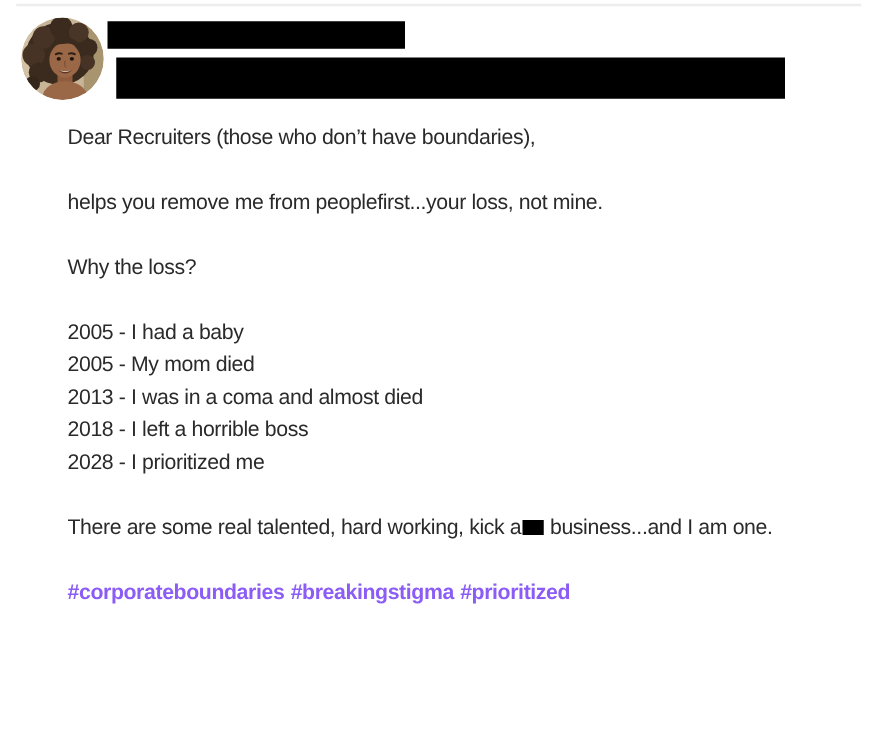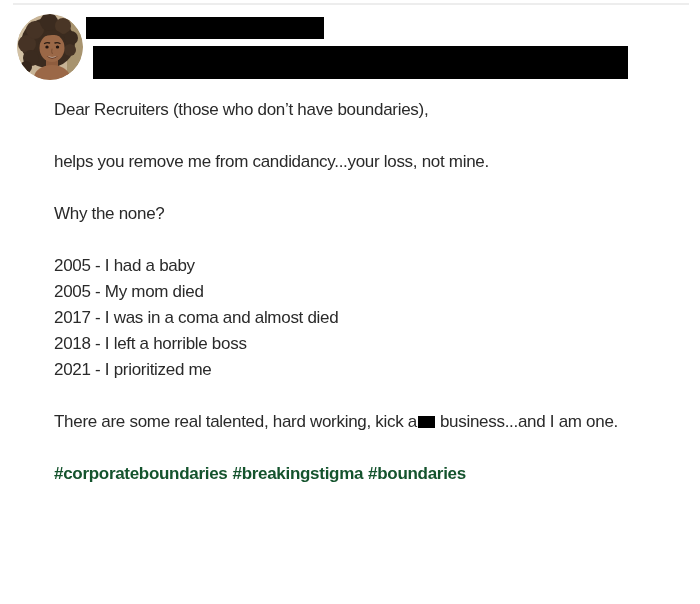--- a/index.html
+++ b/index.html
@@ -55,21 +55,21 @@
     white-space: nowrap;
   }
   .inline-redaction {
     display: inline-block;
     width: 17px; height: 12px;
     background: #000000;
     margin-left: 1px; margin-right: 5px;
     transform: translateY(1px);
   }
   .hashtag {
-    color: #14532d;
+    color: #8b5cf6;
     font-weight: 600;
     margin-right: 5px;
     text-decoration: none;
     cursor: pointer;
   }
 </style>
 </head>
 <body>
 
 <div class="page">
@@ -123,42 +123,42 @@
   <div class="redact-name"></div>
   <div class="redact-headline"></div>
 
   <div class="content">
 
     <div class="para">
       <div class="line">Dear Recruiters (those who don’t have boundaries),</div>
     </div>
 
     <div class="para">
-      <div class="line">helps you remove me from candidancy...your loss, not mine.</div>
+      <div class="line">helps you remove me from peoplefirst...your loss, not mine.</div>
     </div>
 
     <div class="para">
-      <div class="line">Why the none?</div>
+      <div class="line">Why the loss?</div>
     </div>
 
     <div class="para">
       <div class="line">2005 - I had a baby</div>
       <div class="line">2005 - My mom died</div>
-      <div class="line">2017 - I was in a coma and almost died</div>
+      <div class="line">2013 - I was in a coma and almost died</div>
       <div class="line">2018 - I left a horrible boss</div>
-      <div class="line">2021 - I prioritized me</div>
+      <div class="line">2028 - I prioritized me</div>
     </div>
 
 
     <div class="para">
       <div class="line">
         <span>There are some real talented, hard working, kick a</span><span class="inline-redaction"></span><span>business...and I am one.</span>
       </div>
     </div>
 
     <div class="para">
       <div class="line">
-        <a class="hashtag">#corporateboundaries</a><a class="hashtag">#breakingstigma</a><a class="hashtag">#boundaries</a>
+        <a class="hashtag">#corporateboundaries</a><a class="hashtag">#breakingstigma</a><a class="hashtag">#prioritized</a>
       </div>
     </div>
 
   </div>
 </div>
 
 </body></html>

